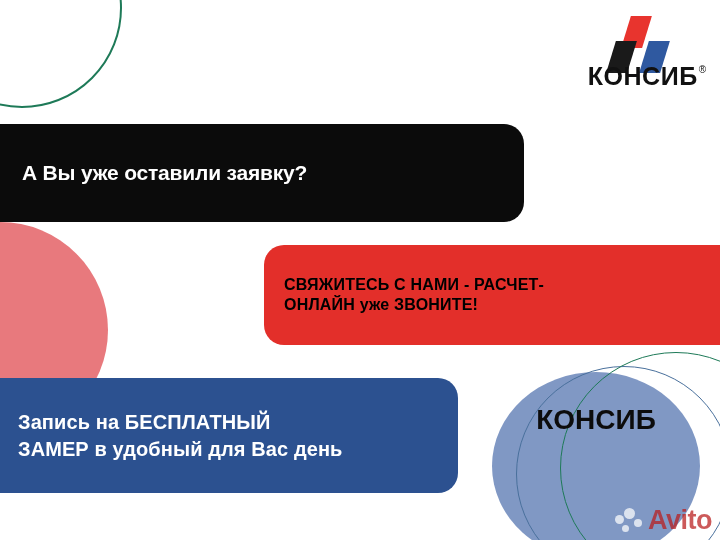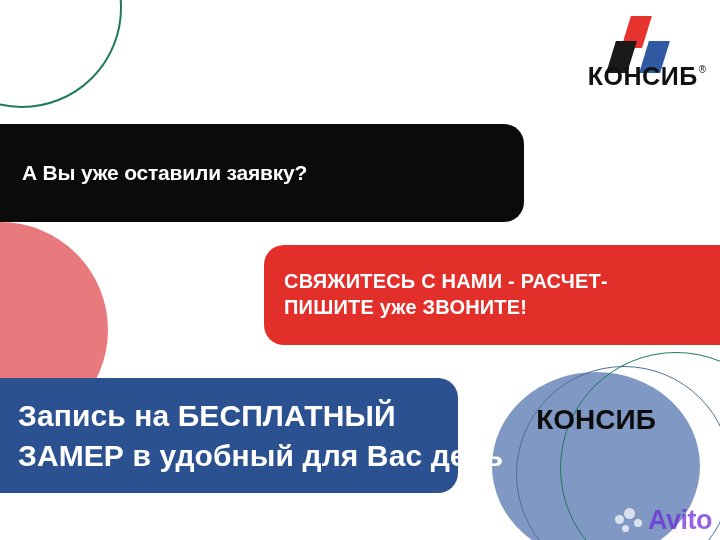--- a/index.html
+++ b/index.html
@@ -146,22 +146,22 @@
     height: 100px;
     background: #e32f2a;
     border-radius: 20px 0 0 20px;
     padding-left: 20px;
     padding-right: 28px;
     flex-direction: column;
     justify-content: center;
     align-items: flex-start;
   }
   .banner-red .rline {
-    color: #ffffff;
-    font-size: 20px;
+    color: #000000;
+    font-size: 16px;
     font-weight: 700;
     letter-spacing: 0.2px;
     line-height: 1.28;
     white-space: nowrap;
   }
 
   .banner-blue {
     left: -24px;
     top: 378px;
     width: 482px;
@@ -169,21 +169,21 @@
     background: #2c5190;
     border-radius: 0 20px 20px 0;
     padding-left: 42px;
     padding-right: 18px;
     flex-direction: column;
     justify-content: center;
     align-items: flex-start;
   }
   .banner-blue .bline {
     color: #ffffff;
-    font-size: 30px;
+    font-size: 20px;
     font-weight: 700;
     letter-spacing: 0.1px;
     line-height: 1.33;
     white-space: nowrap;
   }
 
   
   .cta-circle-text {
     position: absolute;
     left: 492px;
@@ -223,21 +223,21 @@
     position: absolute;
     border-radius: 50%;
     background: #ffffff;
     display: block;
   }
   .wm-dots i:nth-child(1) { width: 11px; height: 11px; left: 9px;  top: 0px; }
   .wm-dots i:nth-child(2) { width: 9px;  height: 9px;  left: 0px;  top: 7px; }
   .wm-dots i:nth-child(3) { width: 8px;  height: 8px;  left: 19px; top: 11px; }
   .wm-dots i:nth-child(4) { width: 7px;  height: 7px;  left: 7px;  top: 17px; }
   .wm-label {
-    color: #6d28d9;
+    color: #b91c1c;
     font-size: 27px;
     font-weight: 700;
     line-height: 1;
     letter-spacing: -0.5px;
   }
 </style>
 </head>
 <body>
 
 <div id="canvas">
@@ -259,21 +259,21 @@
       <span class="logo-reg">®</span>
     </div>
   </div>
 
   <div class="banner banner-black">
     <span class="btext">А Вы уже оставили заявку?</span>
   </div>
 
   <div class="banner banner-red">
     <span class="rline">СВЯЖИТЕСЬ С НАМИ - РАСЧЕТ-</span>
-    <span class="rline"><span>ПИШИТЕ </span><span>уже </span><span>ЗВОНИТЕ!</span></span>
+    <span class="rline"><span>ОНЛАЙН </span><span>уже </span><span>ЗВОНИТЕ!</span></span>
   </div>
 
   <div class="banner banner-blue">
     <span class="bline">Запись на БЕСПЛАТНЫЙ</span>
     <span class="bline">ЗАМЕР в удобный для Вас день</span>
   </div>
 
   <div class="cta-circle-text">
     <div class="cline">КОНСИБ</div>
   </div>

